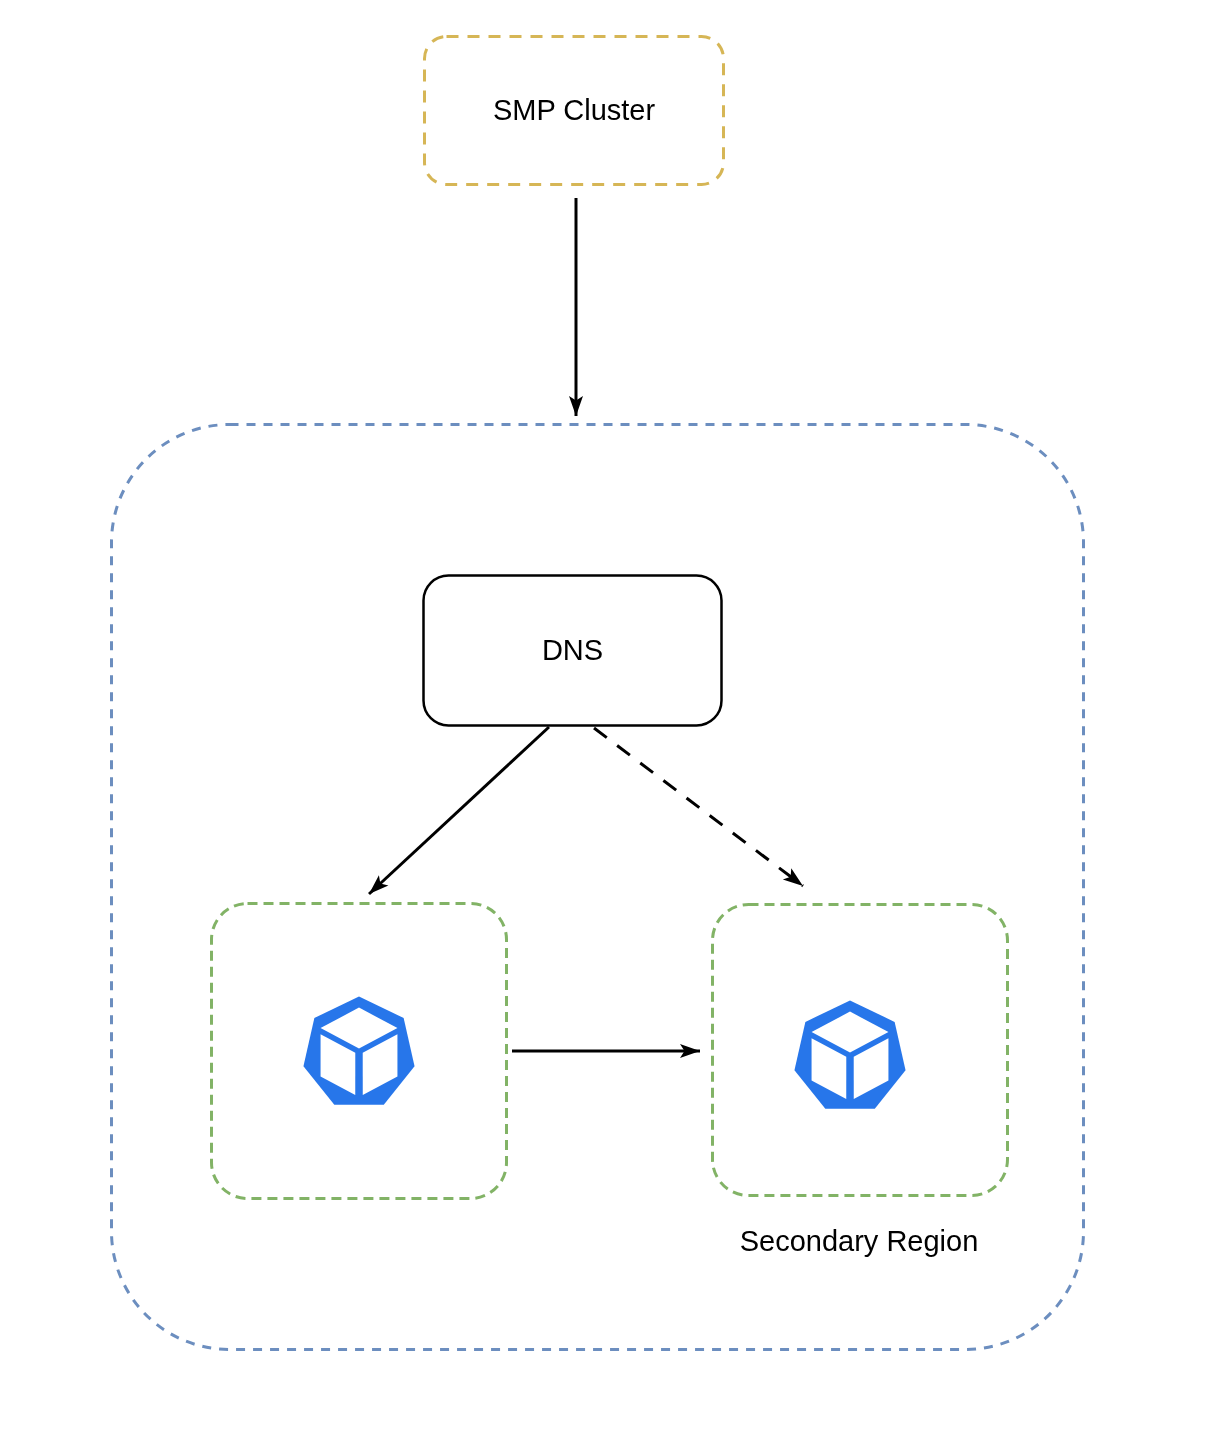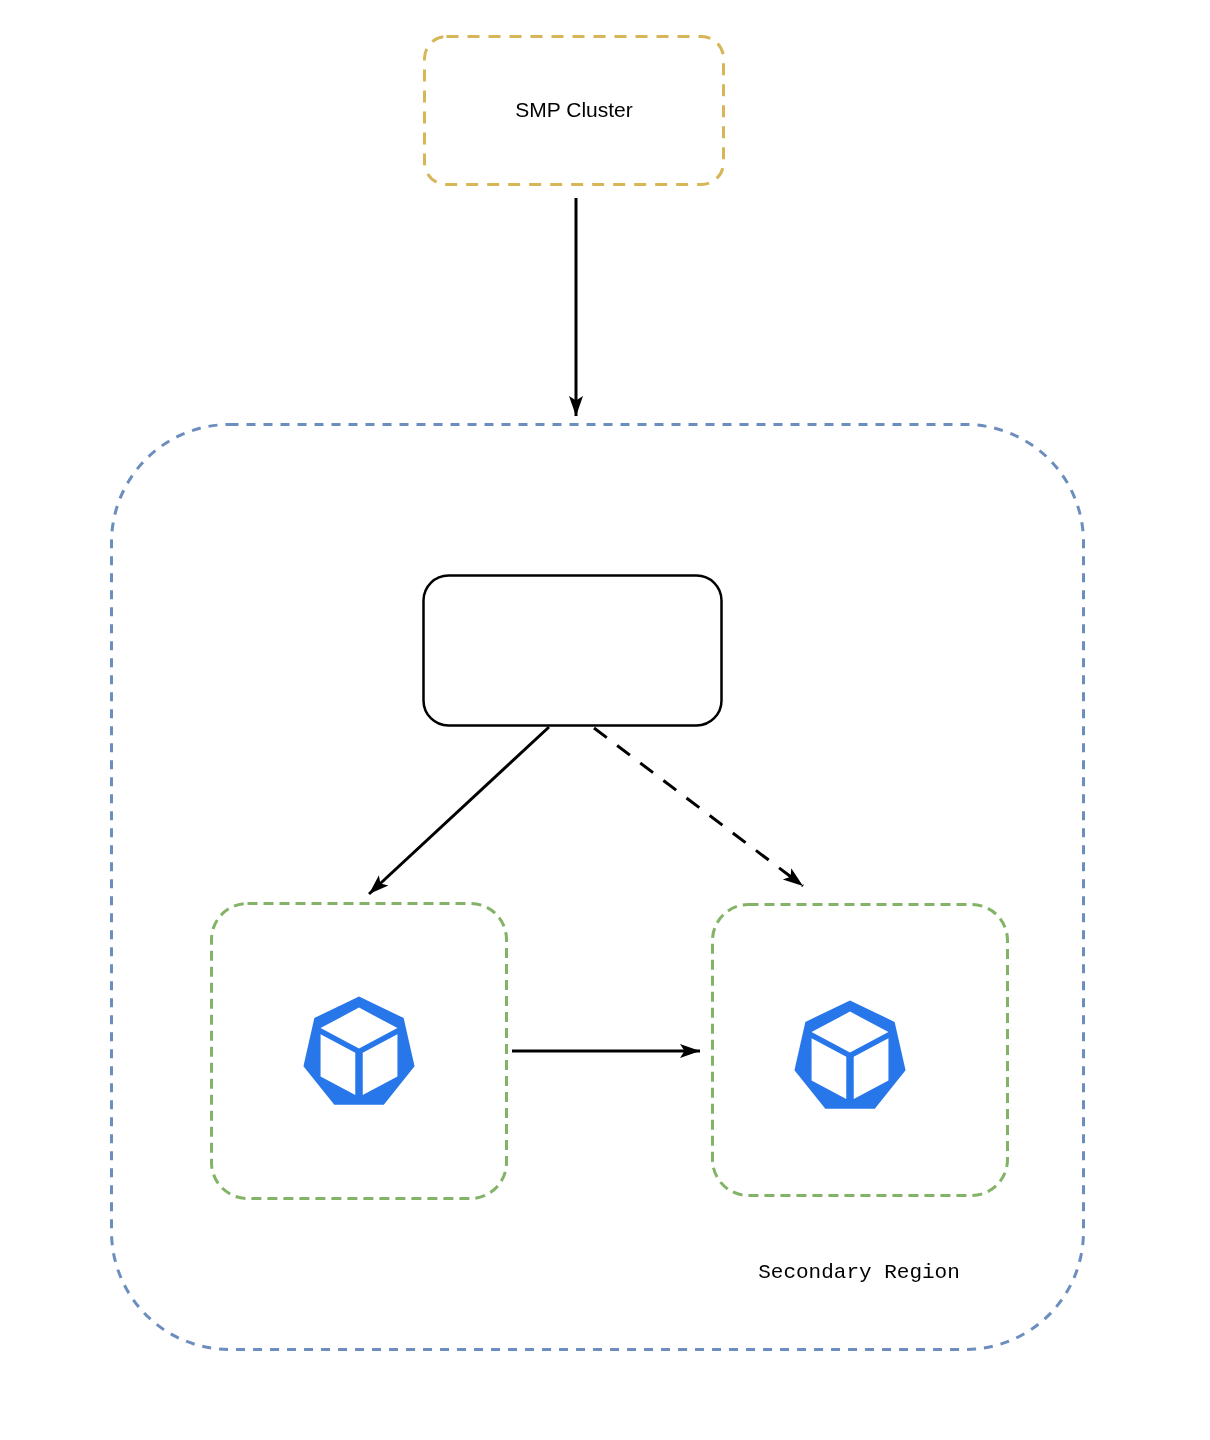--- a/index.html
+++ b/index.html
@@ -21,27 +21,27 @@
     width: 1210px;
     height: 1440px;
   }
   .node-label {
     position: absolute;
     display: flex;
     align-items: center;
     justify-content: center;
     text-align: center;
     color: #000000;
-    font-size: 21px;
+    font-size: 29px;
     line-height: 1.2;
   }
   .lbl-smp     { left: 423px; top: 35px;  width: 302px; height: 150px; }
   .lbl-dns     { left: 422px; top: 574px; width: 301px; height: 152px; }
   .lbl-primary   { left: 209px; top: 1216px; width: 300px; height: 42px; }
-  .lbl-secondary { left: 709px; top: 1252px; width: 300px; height: 42px; font-family: Liberation Mono, monospace; }
+  .lbl-secondary { left: 709px; top: 1220px; width: 300px; height: 42px; }
 </style>
 </head>
 <body>
 
 <div class="canvas">
 
   <svg class="shapes-layer" width="1210" height="1440" viewBox="0 0 1210 1440" xmlns="http://www.w3.org/2000/svg">
 
     <defs>
       <marker id="arrowhead" markerUnits="userSpaceOnUse" markerWidth="24" markerHeight="18" viewBox="0 0 24 18" refX="22" refY="9" orient="auto">
@@ -77,17 +77,18 @@
     <g transform="translate(788,993) scale(1.24)">
       <polygon points="50,6 86,23.3 94.8,62.2 70,93.4 30.1,93.4 5.2,62.2 14,23.3" fill="#2776EA"></polygon>
       <polygon points="50,15 81,31.5 50,48 19,31.5" fill="#ffffff"></polygon>
       <polygon points="19,36.5 47,51.5 47,85.5 19,70.5" fill="#ffffff"></polygon>
       <polygon points="53,51.5 81,36.5 81,70.5 53,85.5" fill="#ffffff"></polygon>
     </g>
   </svg>
 
   <div class="node-label lbl-smp">SMP Cluster</div>
 
+  <div class="node-label lbl-dns">DNS</div>
 
 
   <div class="node-label lbl-secondary">Secondary Region</div>
 
 </div>
 
 </body></html>

